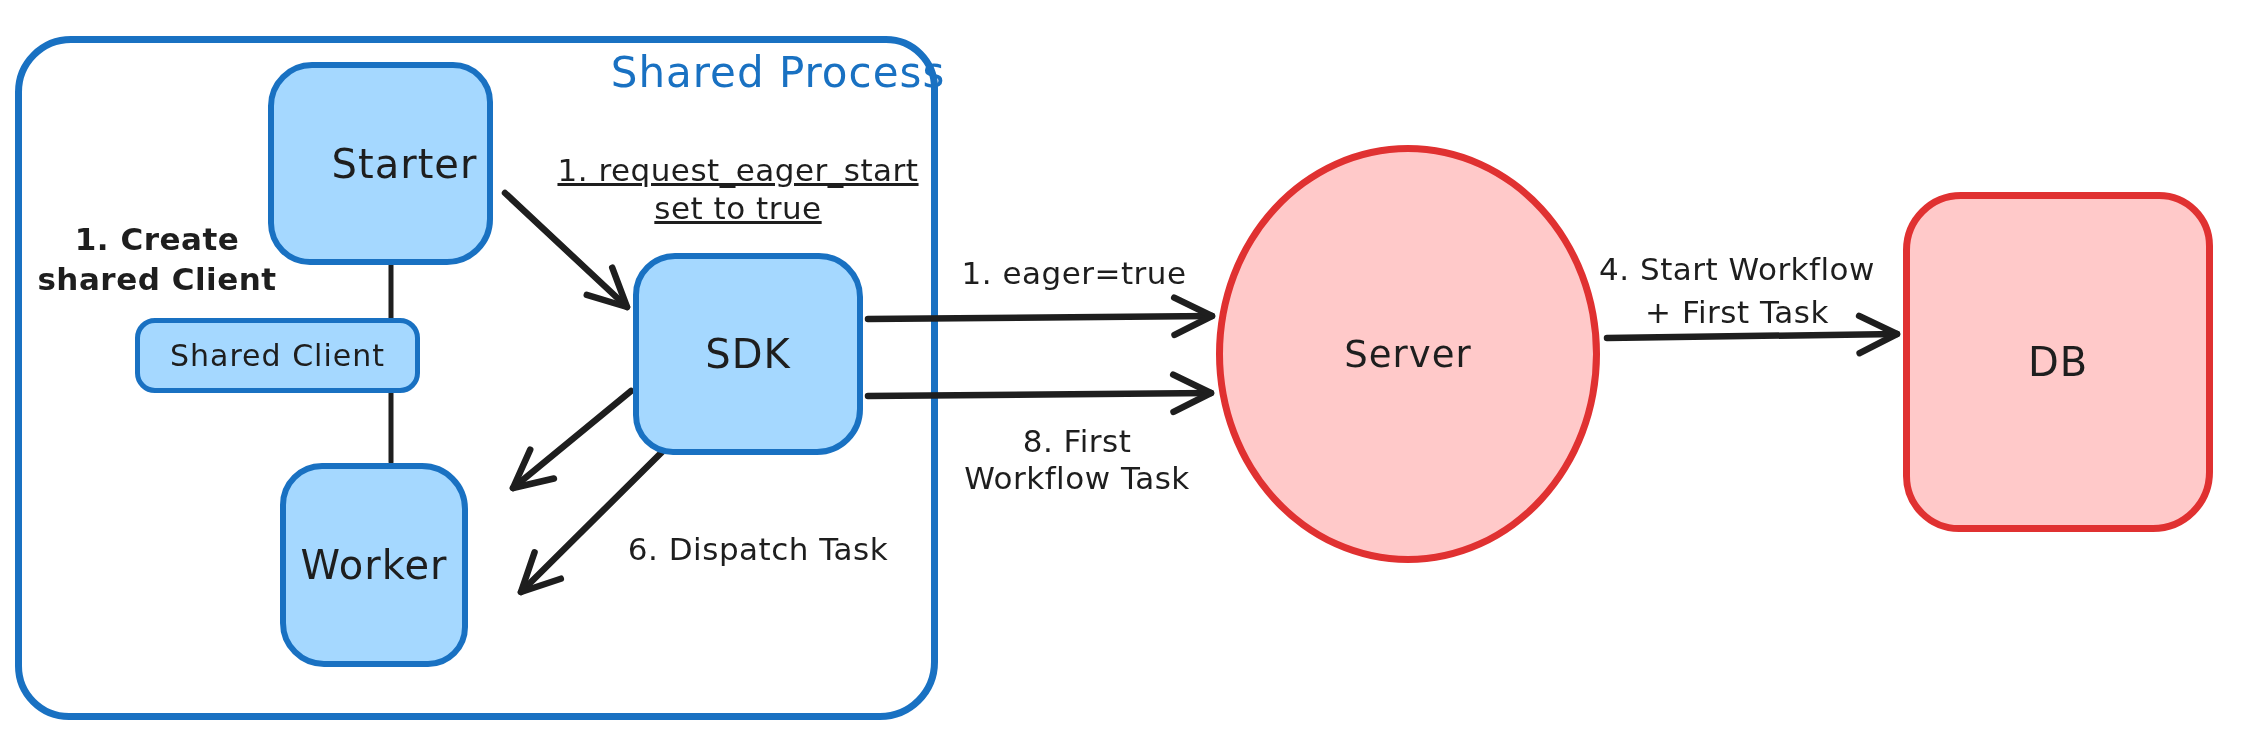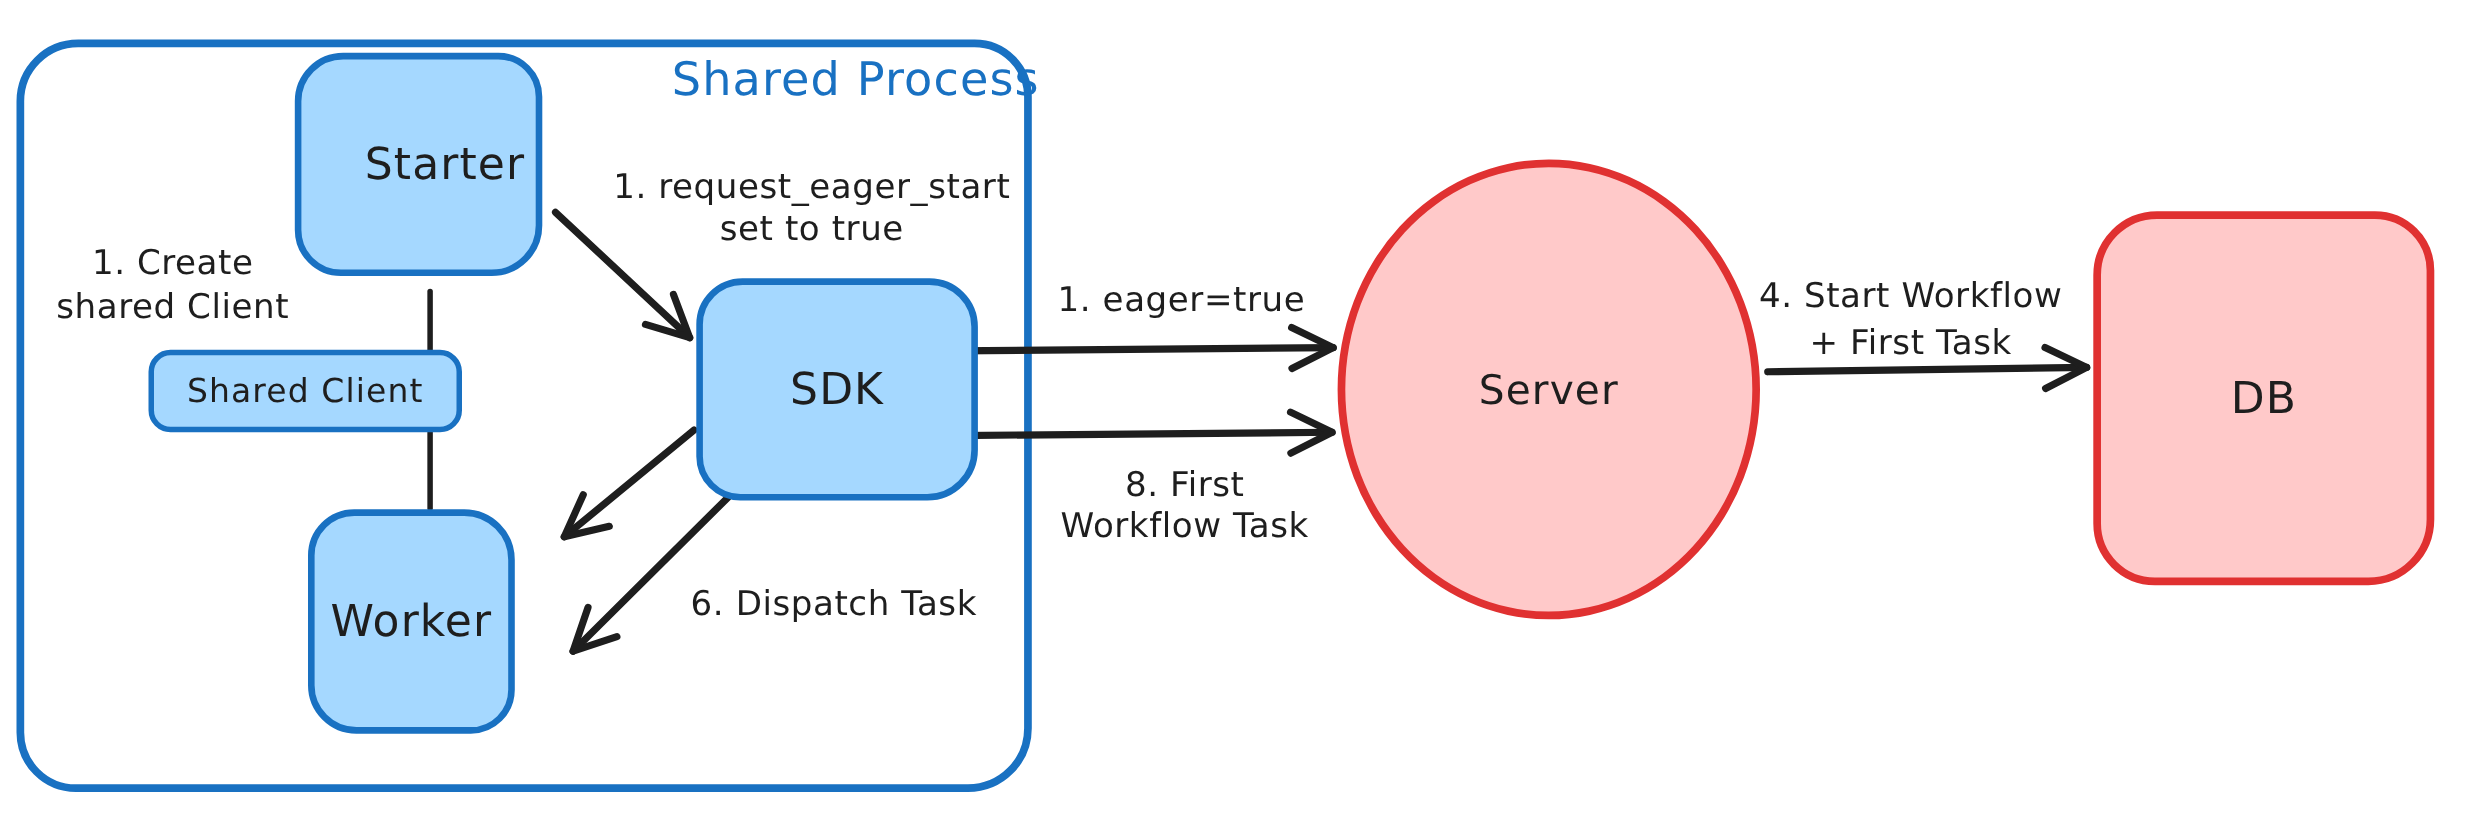--- a/index.html
+++ b/index.html
@@ -53,41 +53,41 @@
   .blue-node {
     background: #a5d8ff;
     border: 6px solid #1971c2;
   }
   .red-node {
     background: #ffc9c9;
     border: 7px solid #e03131;
   }
   .node-label { font-size: 40px; letter-spacing: 1px; }
 
-  .node-starter { left: 268px; top: 48px;  width: 225px; height: 203px; border-radius: 44px 40px 46px 42px; padding-left: 48px; }
+  .node-starter { left: 268px; top: 62px;  width: 225px; height: 203px; border-radius: 44px 40px 46px 42px; padding-left: 48px; }
   .node-shared-client { left: 135px; top: 318px; width: 285px; height: 75px; border-radius: 20px; border-width: 5px; }
   .node-shared-client .node-label { font-size: 30px; }
   .node-worker  { left: 280px; top: 463px; width: 188px; height: 204px; border-radius: 42px 46px 40px 44px; }
-  .node-sdk     { left: 633px; top: 253px; width: 256px; height: 202px; border-radius: 42px 44px 46px 40px; }
+  .node-sdk     { left: 633px; top: 253px; width: 230px; height: 202px; border-radius: 42px 44px 46px 40px; }
   .node-server  { left: 1216px; top: 145px; width: 384px; height: 418px; border-radius: 50%; }
   .node-server .node-label { font-size: 37px; }
   .node-db      { left: 1903px; top: 192px; width: 310px; height: 340px; border-radius: 58px 54px 60px 56px; }
 
   
   .note {
     position: absolute;
     transform: translate(-50%, -50%);
     text-align: center;
     font-size: 31px;
     letter-spacing: 0.5px;
     line-height: 38px;
     white-space: nowrap;
   }
-  .note-create-client { left: 157px;  top: 259px; line-height: 40px; }
-  .note-request-eager { left: 738px;  top: 189px; }
+  .note-create-client { left: 157px;  top: 259px; line-height: 40px; font-weight: bold; }
+  .note-request-eager { left: 738px;  top: 189px; text-decoration: underline; }
   .note-reserve-slot  { left: 523px;  top: 420px; line-height: 36px; }
   .note-eager-true    { left: 1074px; top: 273px; }
   .note-start-workflow{ left: 1737px; top: 291px; line-height: 43px; }
   .note-first-wft     { left: 1077px; top: 460px; line-height: 37px; }
   .note-dispatch-task { left: 758px;  top: 549px; }
 </style>
 </head>
 <body>
 
 <div class="stage">

